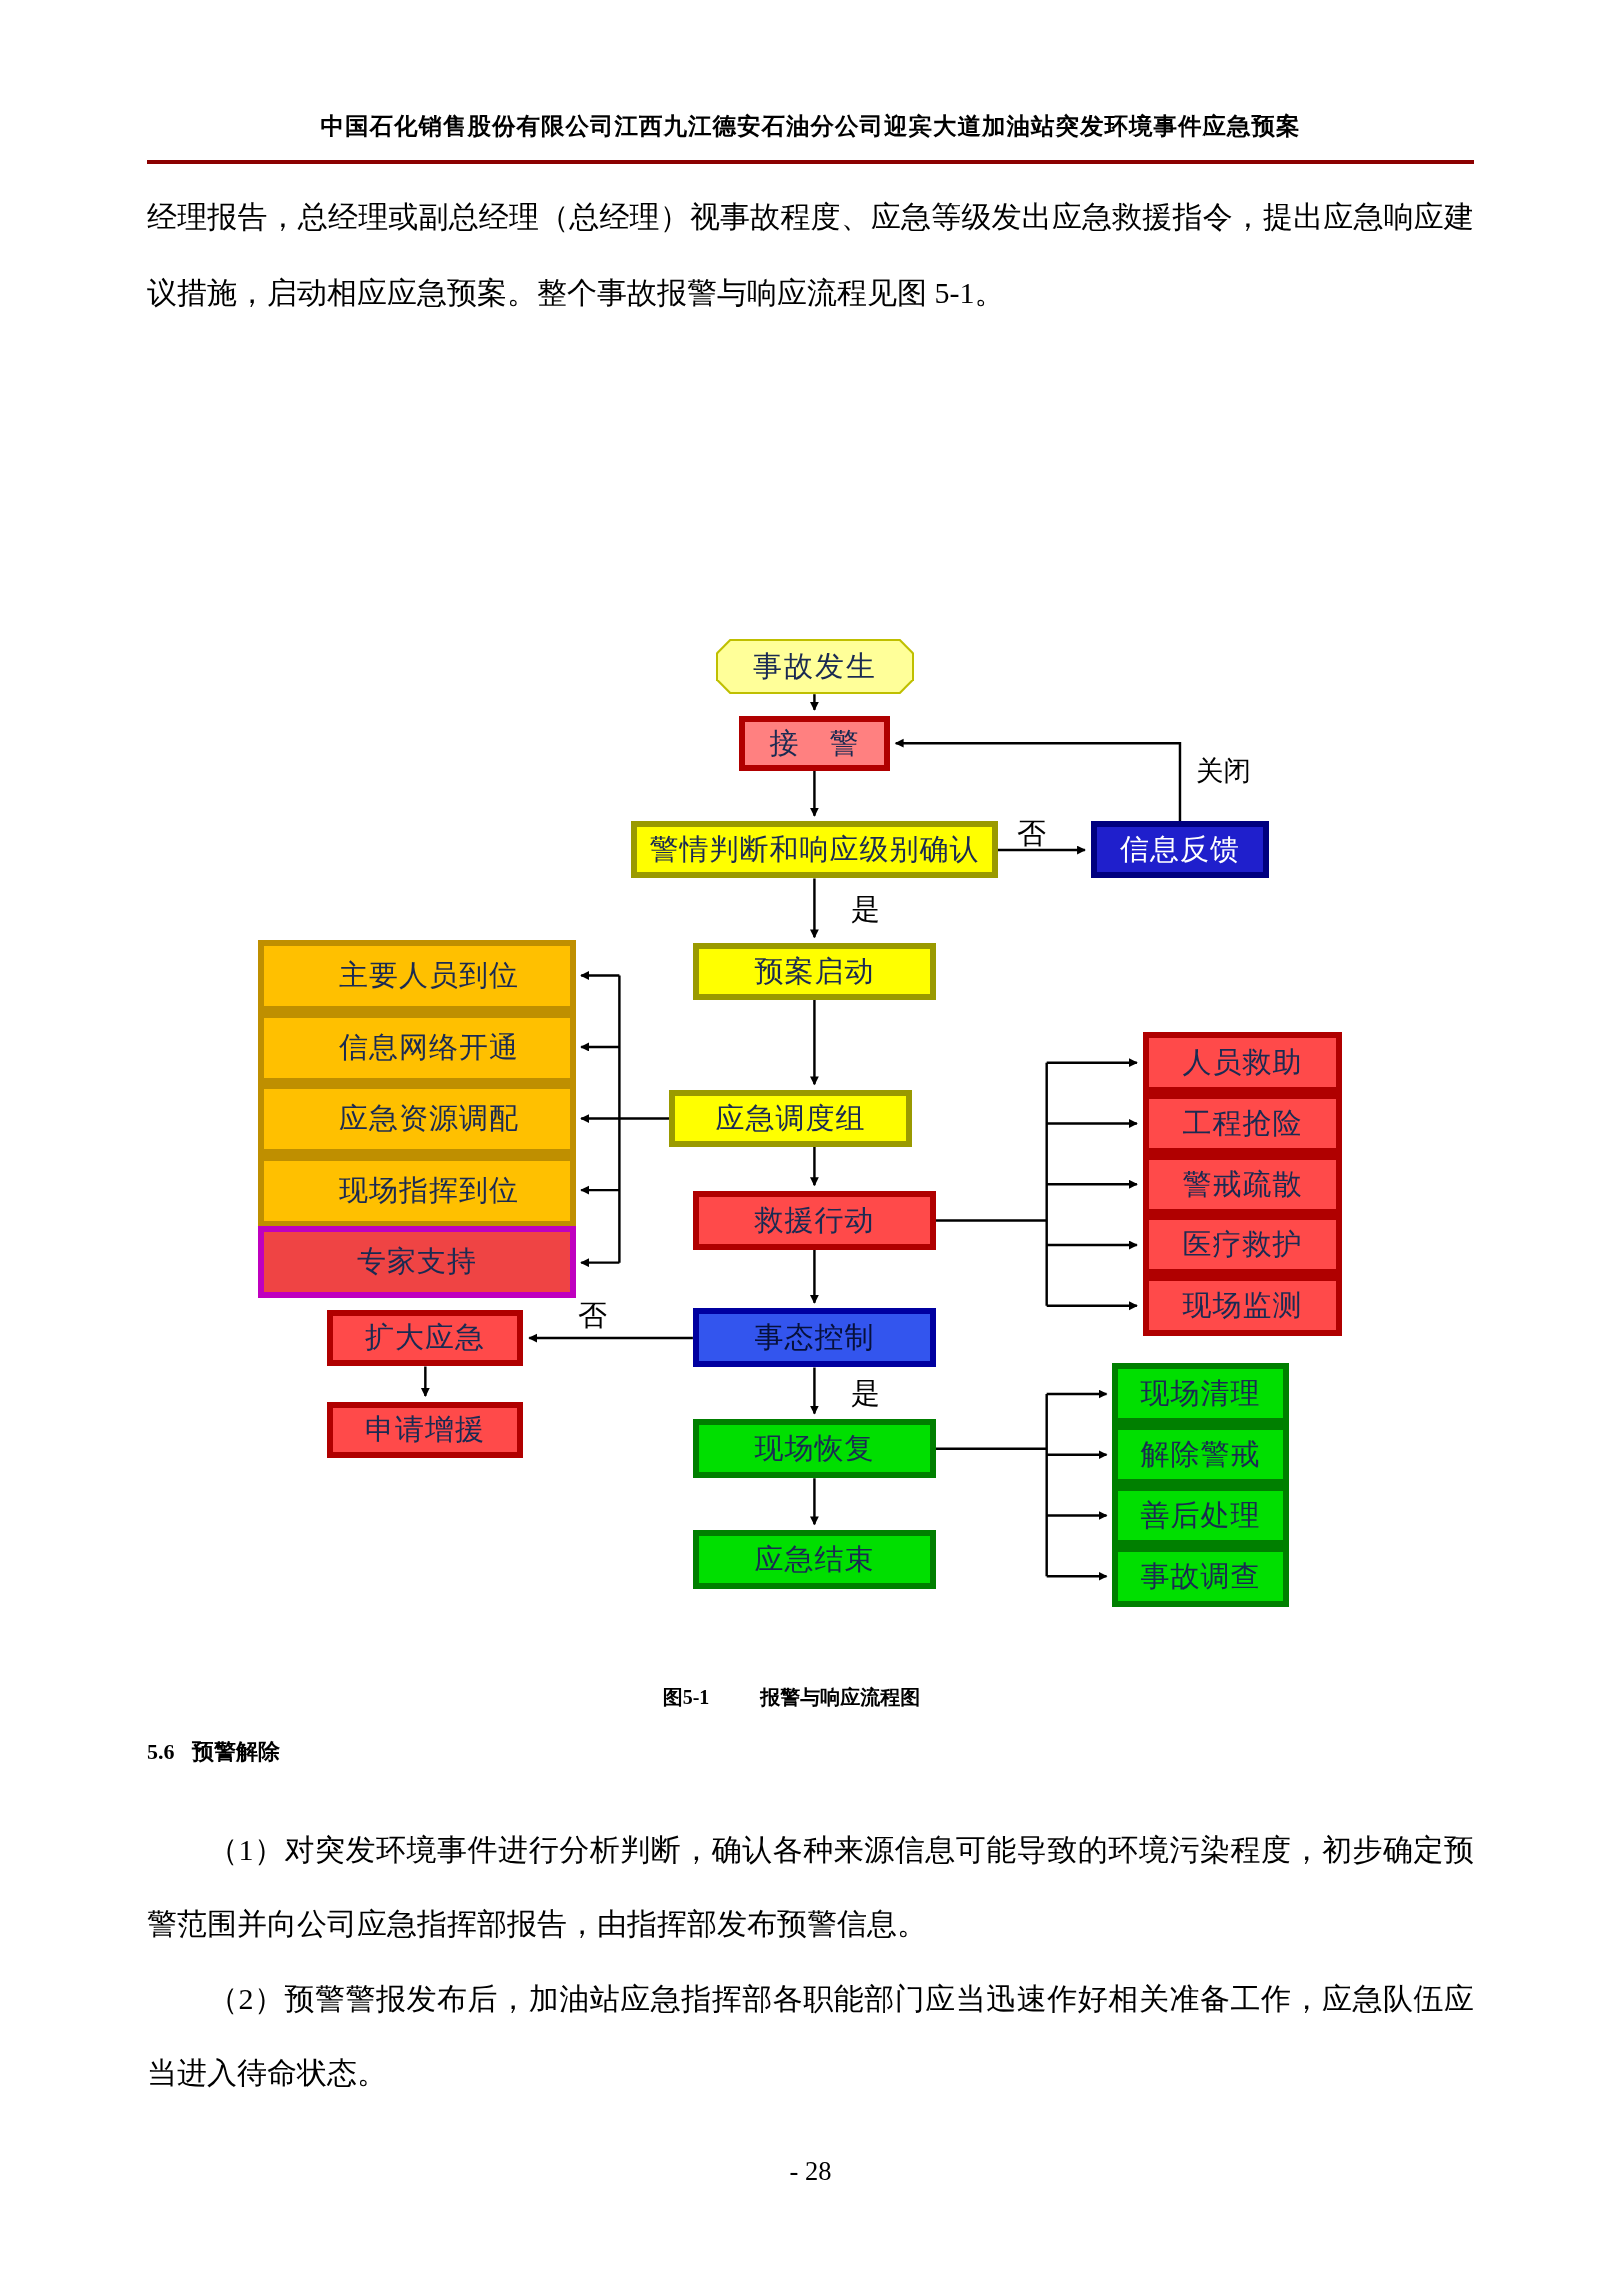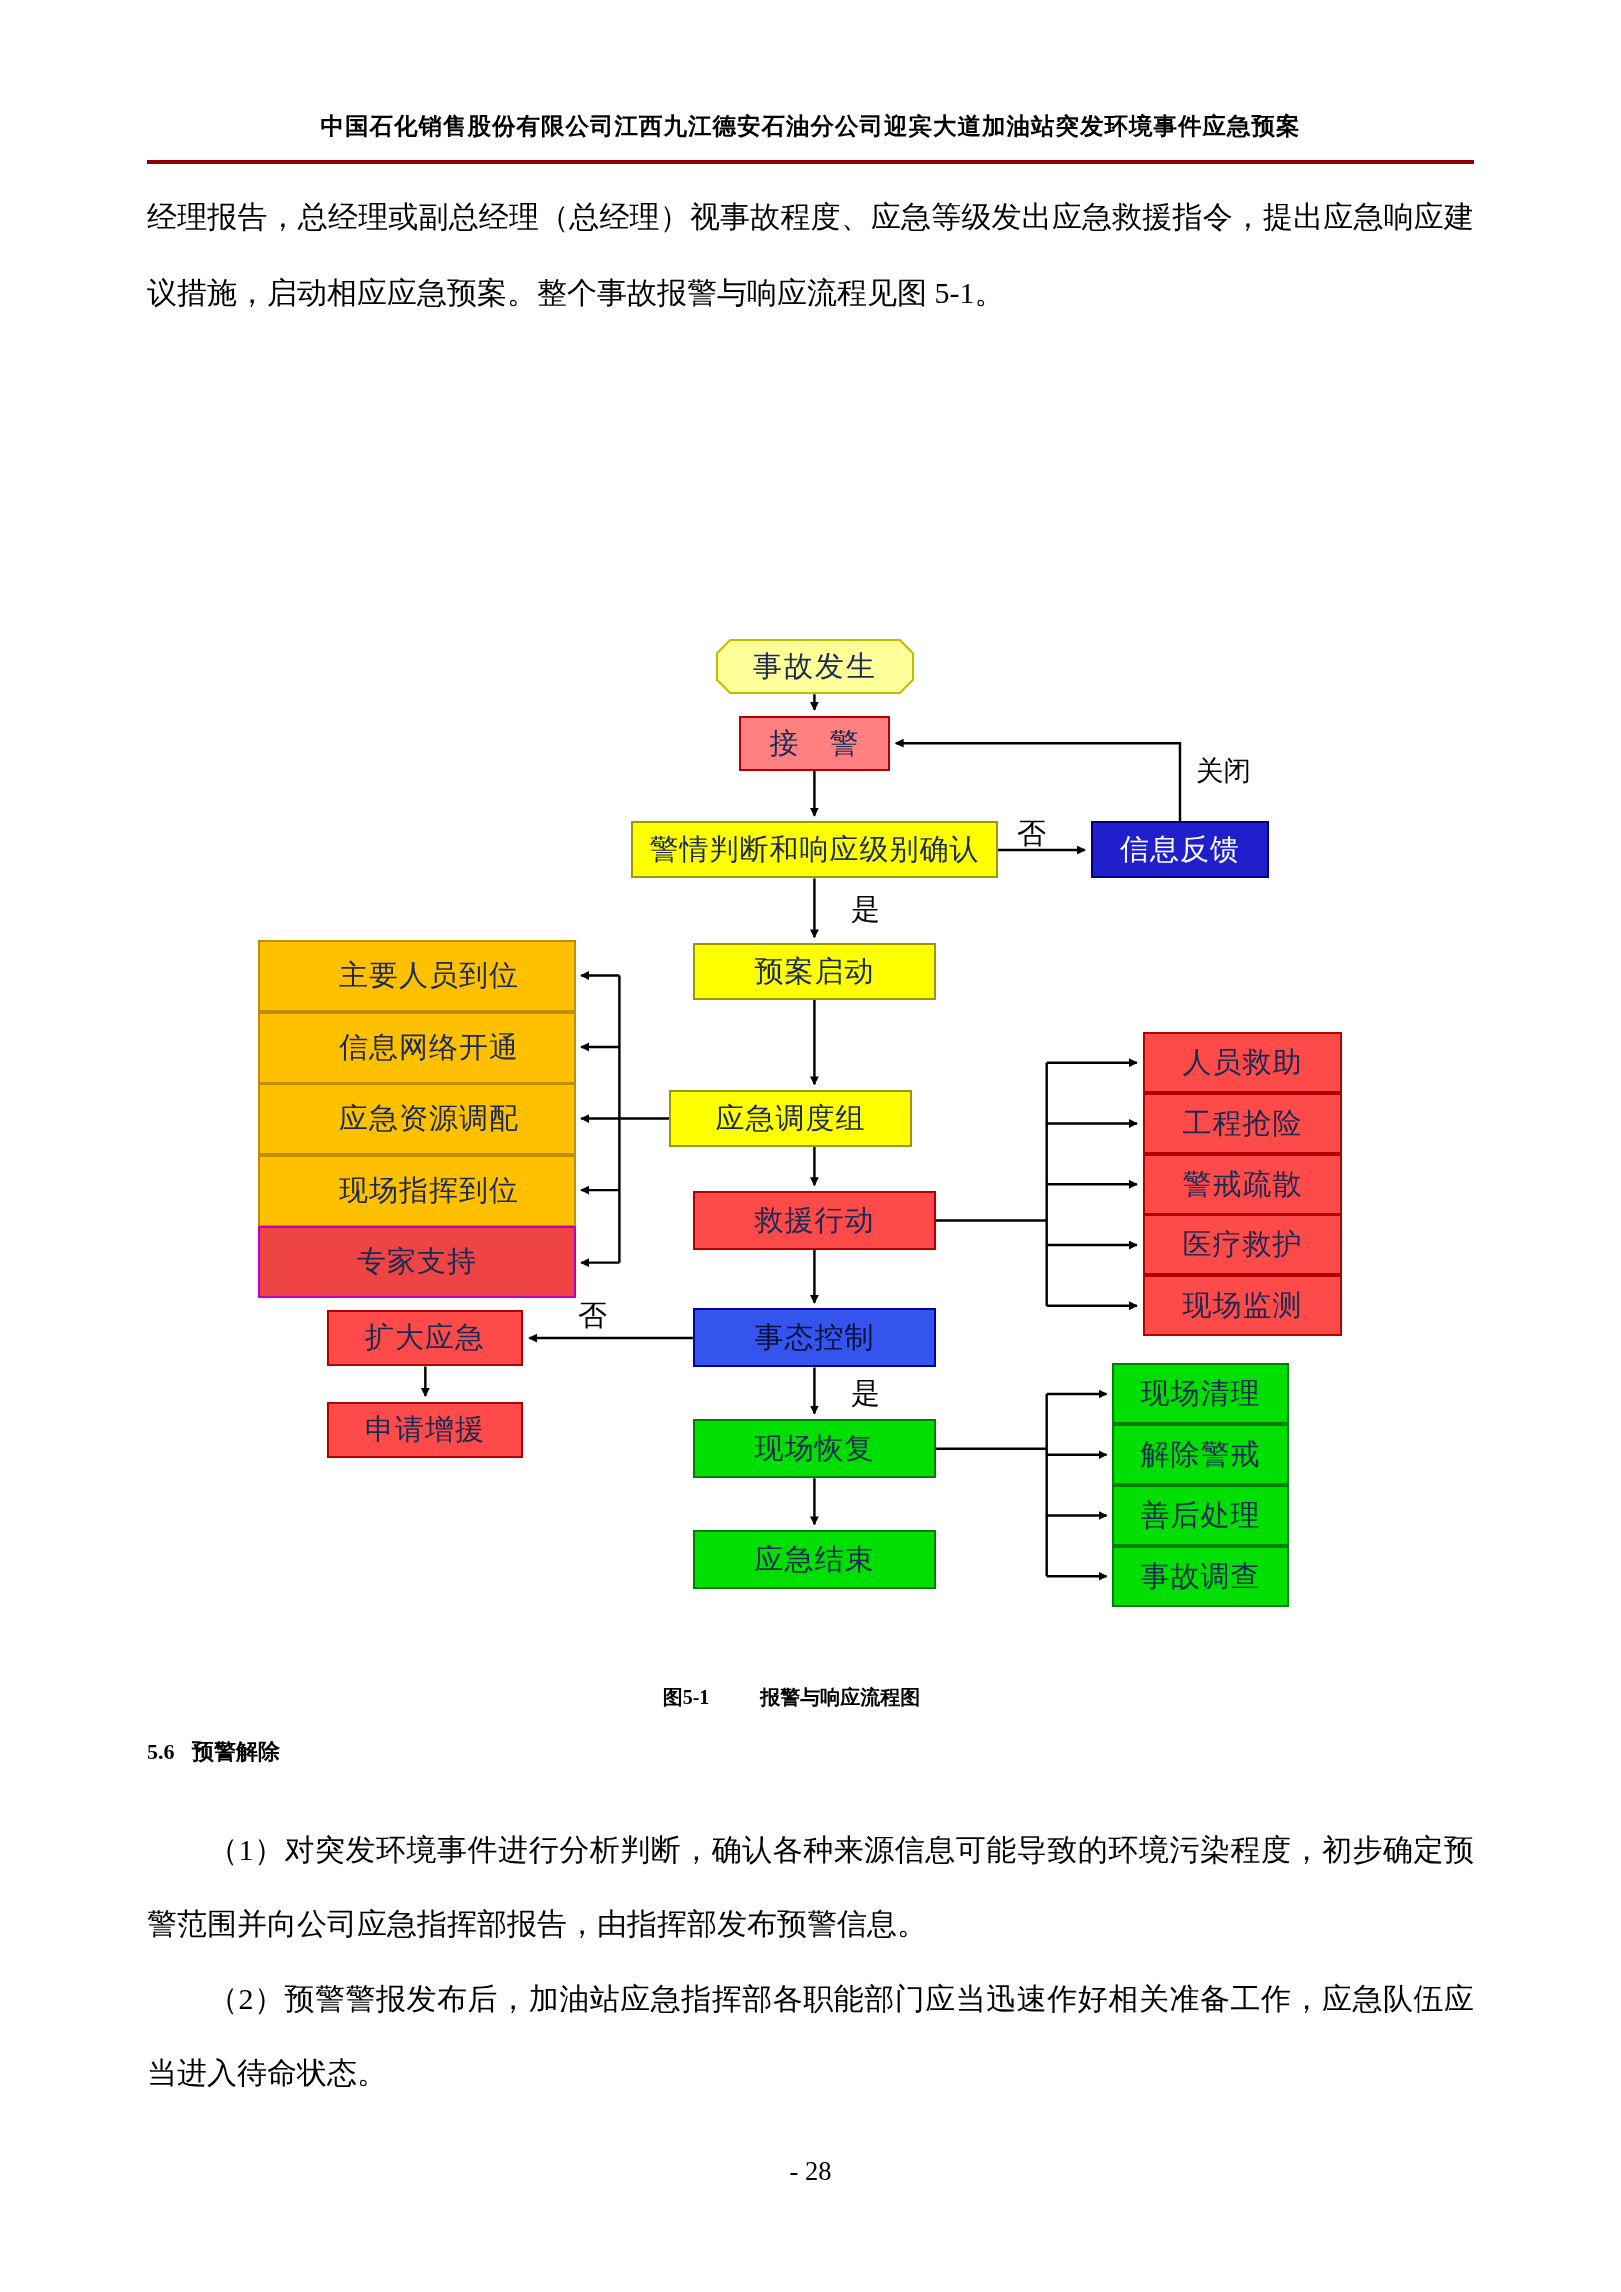--- a/index.html
+++ b/index.html
@@ -45,21 +45,21 @@
     text-align:center;font-size:26.5px;
   }
   
   .overlay{position:absolute;left:0;top:0;pointer-events:none;}
   .node{
     position:absolute;
     box-sizing:border-box;
     display:flex;align-items:center;justify-content:center;
     font-size:29px;
     color:#1A2A52;
-    border:2px solid #737373;
+    border:6px solid #737373;
     letter-spacing:1px;
   }
   .yellow{background:#FFFF00;border-color:#9A9A00;}
   .orange{background:#FFC000;border-color:#BF8F00;padding-left:24px;}
   .red{background:#FF4A4A;border-color:#B00000;}
   .alarm-red{background:#FF8080;border-color:#B00000;}
   .magenta{background:#ef4444;border-color:#BF00BF;}
   .blue-dark{background:#1F1FCC;border-color:#00007F;color:#FFFFFF;}
   .blue{background:#3355EE;border-color:#0000A0;color:#06103A;}
   .green{background:#00DF00;border-color:#007F00;}

